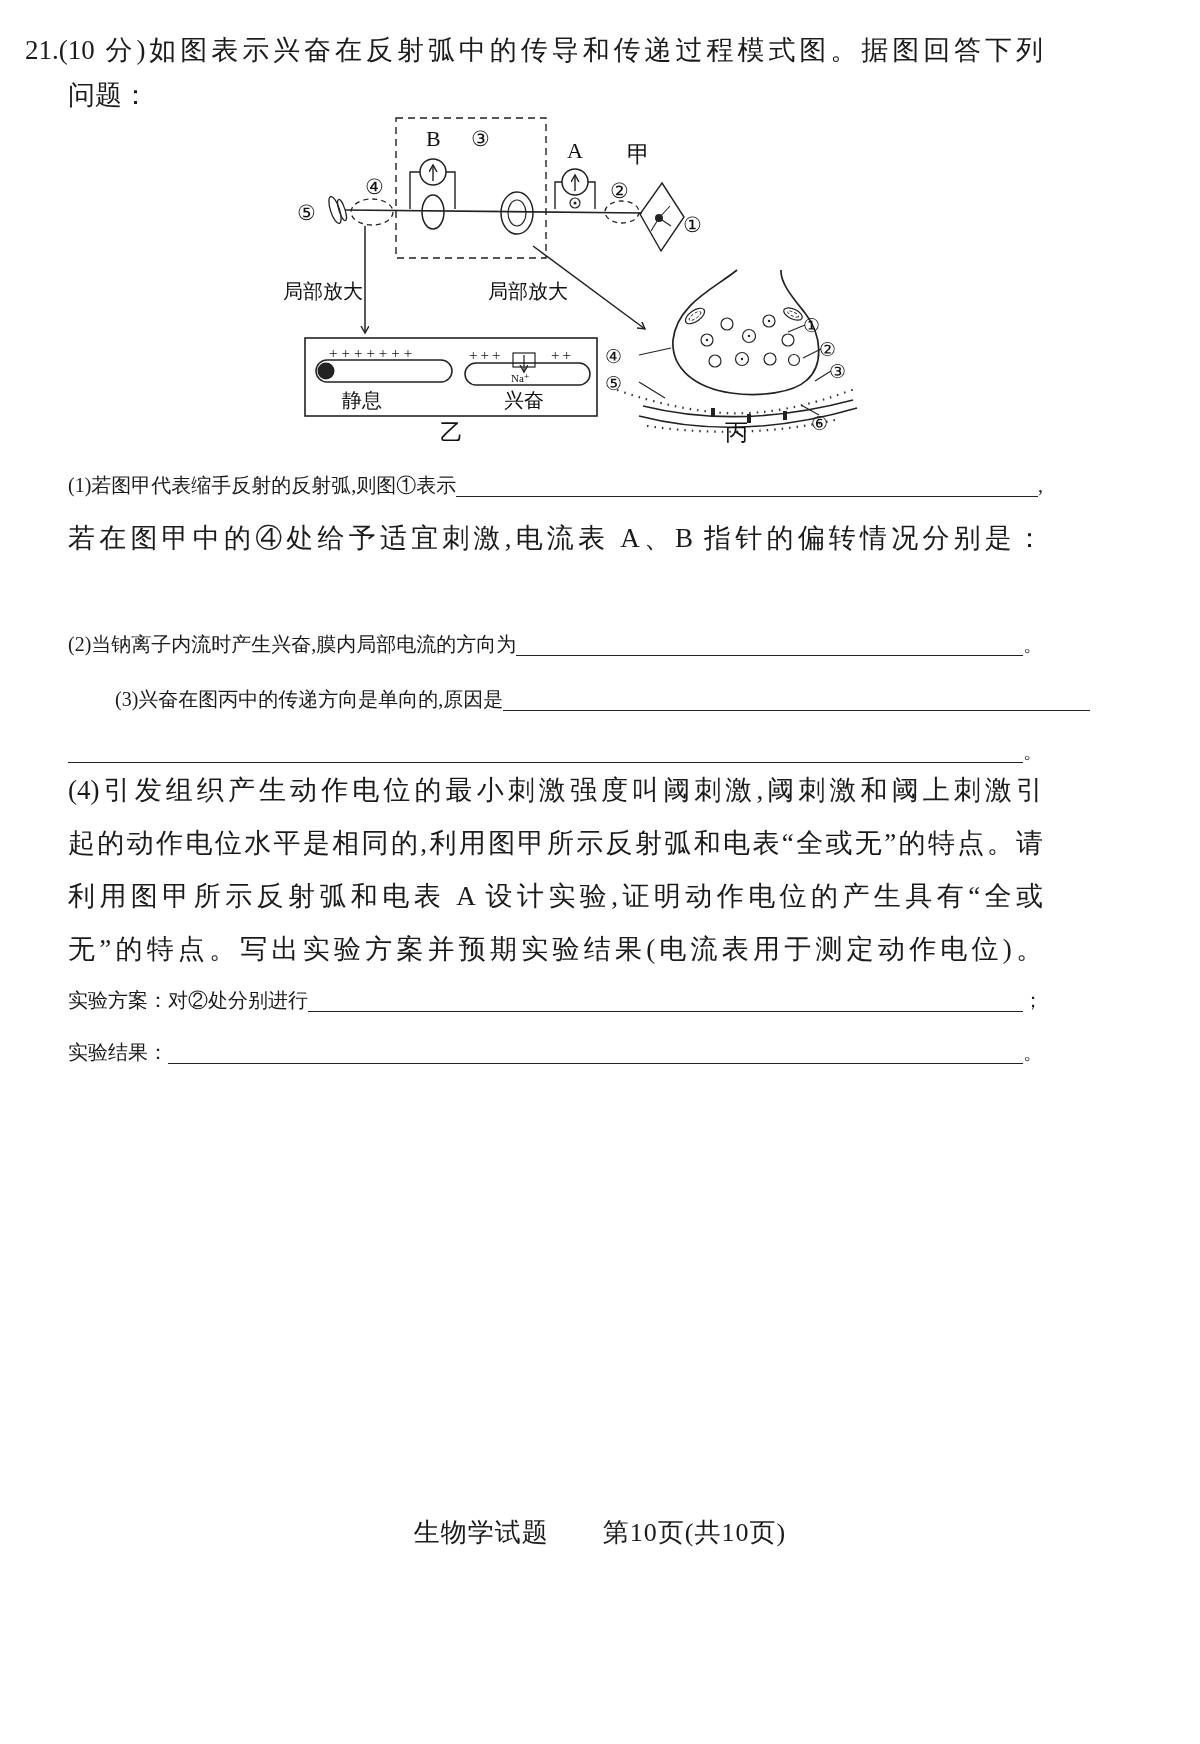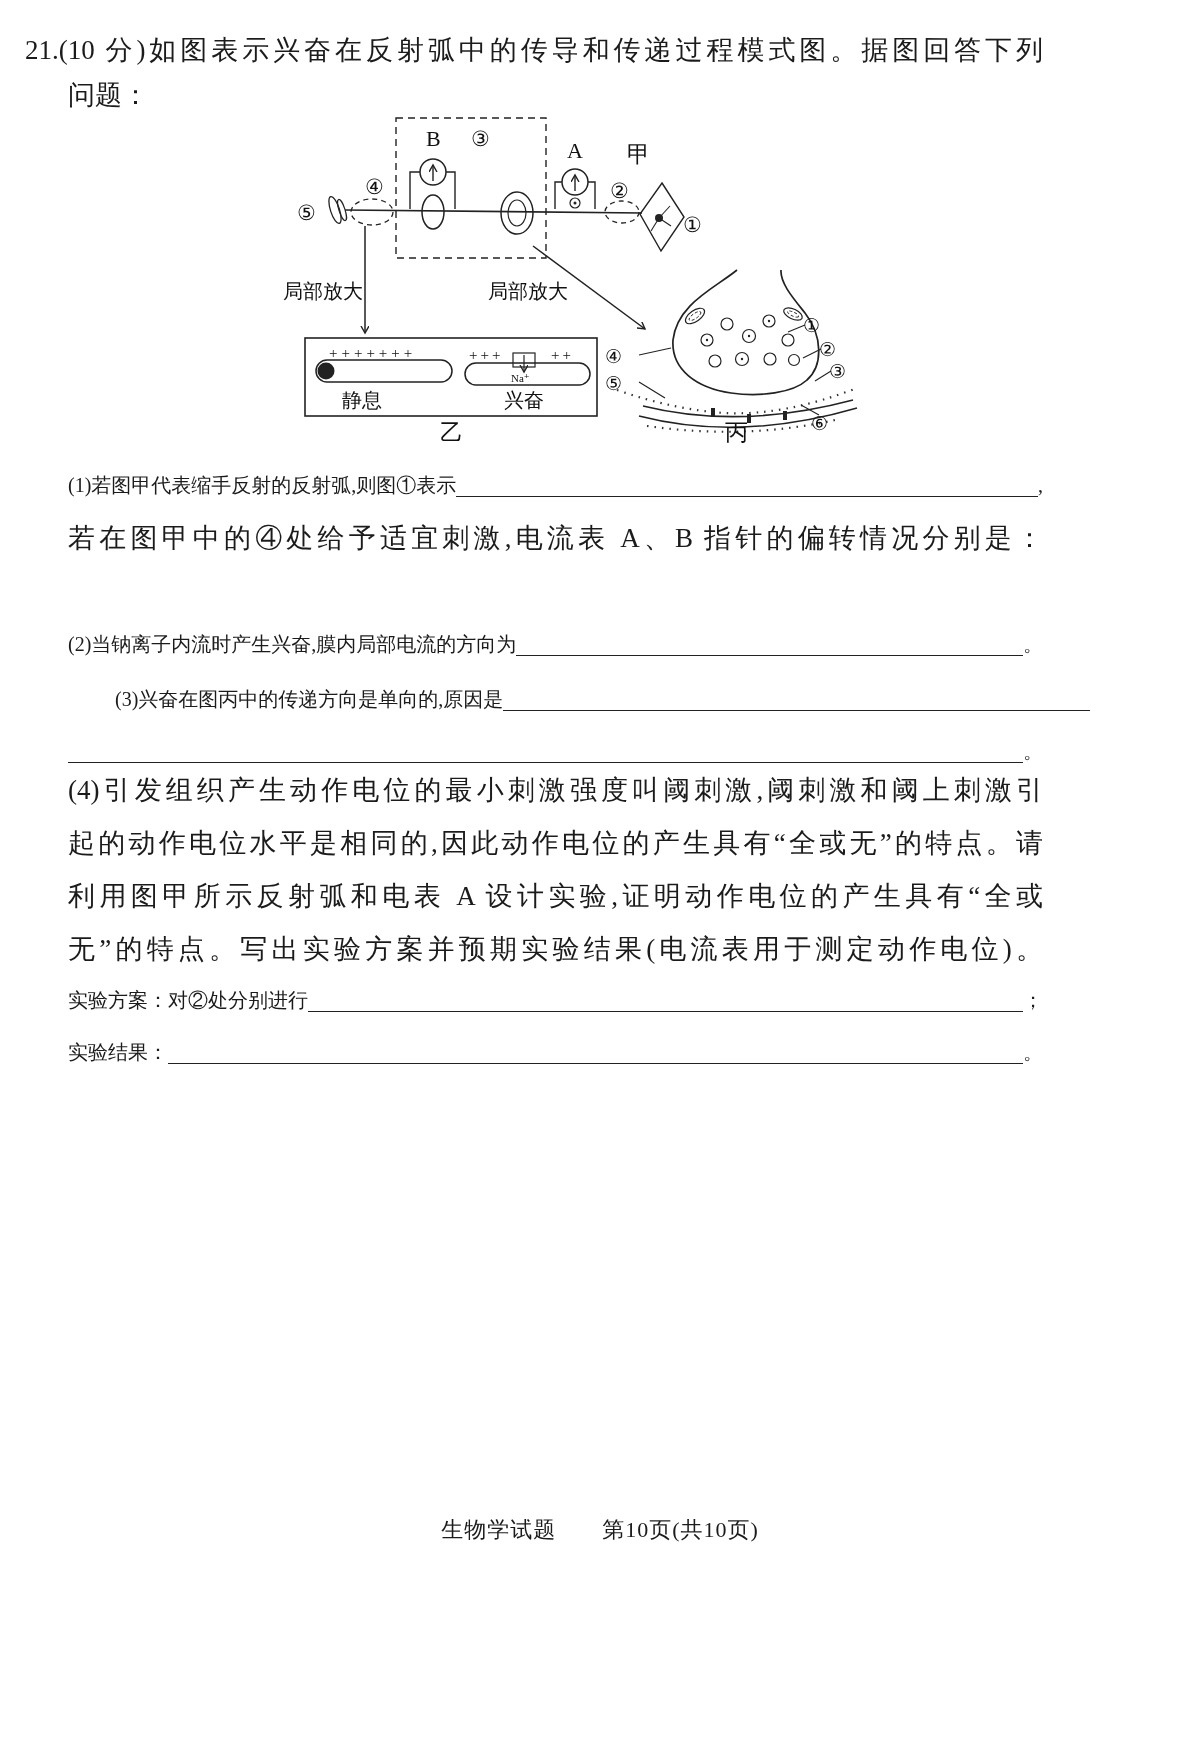--- a/index.html
+++ b/index.html
@@ -45,21 +45,21 @@
     vertical-align: baseline;
   }
   .gap { display: inline-block; width: 24px; }
   .fig { position: absolute; left: 245px; top: 108px; width: 660px; height: 340px; }
   .fig svg { display: block; }
   .fig text { fill: #111; font-family: "Liberation Serif", "DejaVu Serif", serif; }
   .footer {
     position: absolute;
     left: 0; top: 1515px; width: 1200px;
     text-align: center;
-    font-size: 22px;
+    font-size: 26px;
     letter-spacing: 1px;
   }
 </style>
 </head>
 <body>
 
 <div class="page">
 
   <div class="line just" style="left:25px; top:22px; width:1018px;margin-top:8px;"><span>21.</span><span>(10 分)如图表示兴奋在反射弧中的传导和传递过程模式图。据图回答下列</span></div>
   <div class="line" style="left:68px; top:75px;">问题：</div>
@@ -215,21 +215,21 @@
   <div class="fline" style="left:68px; top:679px; width:975px;margin-left:47px;">
     <span>(3)兴奋在图丙中的传递方向是单向的,原因是</span>
     <span class="blankf"></span>
   </div>
   <div class="fline" style="left:68px; top:731px; width:975px;">
     <span class="blankf"></span>
     <span>。</span>
   </div>
 
   <div class="line just" style="left:68px; top:770px; width:975px;">(4)引发组织产生动作电位的最小刺激强度叫阈刺激,阈刺激和阈上刺激引</div>
-  <div class="line just" style="left:68px; top:823px; width:975px;">起的动作电位水平是相同的,因此动作电位的产生具有“全或无”的特点。请</div>
+  <div class="line just" style="left:68px; top:823px; width:975px;">起的动作电位水平是相同的,利用图甲所示反射弧和电表“全或无”的特点。请</div>
   <div class="line just" style="left:68px; top:876px; width:975px;">利用图甲所示反射弧和电表 A 设计实验,证明动作电位的产生具有“全或</div>
   <div class="line just" style="left:68px; top:929px; width:975px;">无”的特点。写出实验方案并预期实验结果(电流表用于测定动作电位)。</div>
 
   <div class="fline" style="left:68px; top:980px; width:975px;">
     <span>实验方案：对②处分别进行</span>
     <span class="blankf"></span>
     <span>；</span>
   </div>
   <div class="fline" style="left:68px; top:1032px; width:975px;justify-content:space-between;">
     <span>实验结果：</span>

